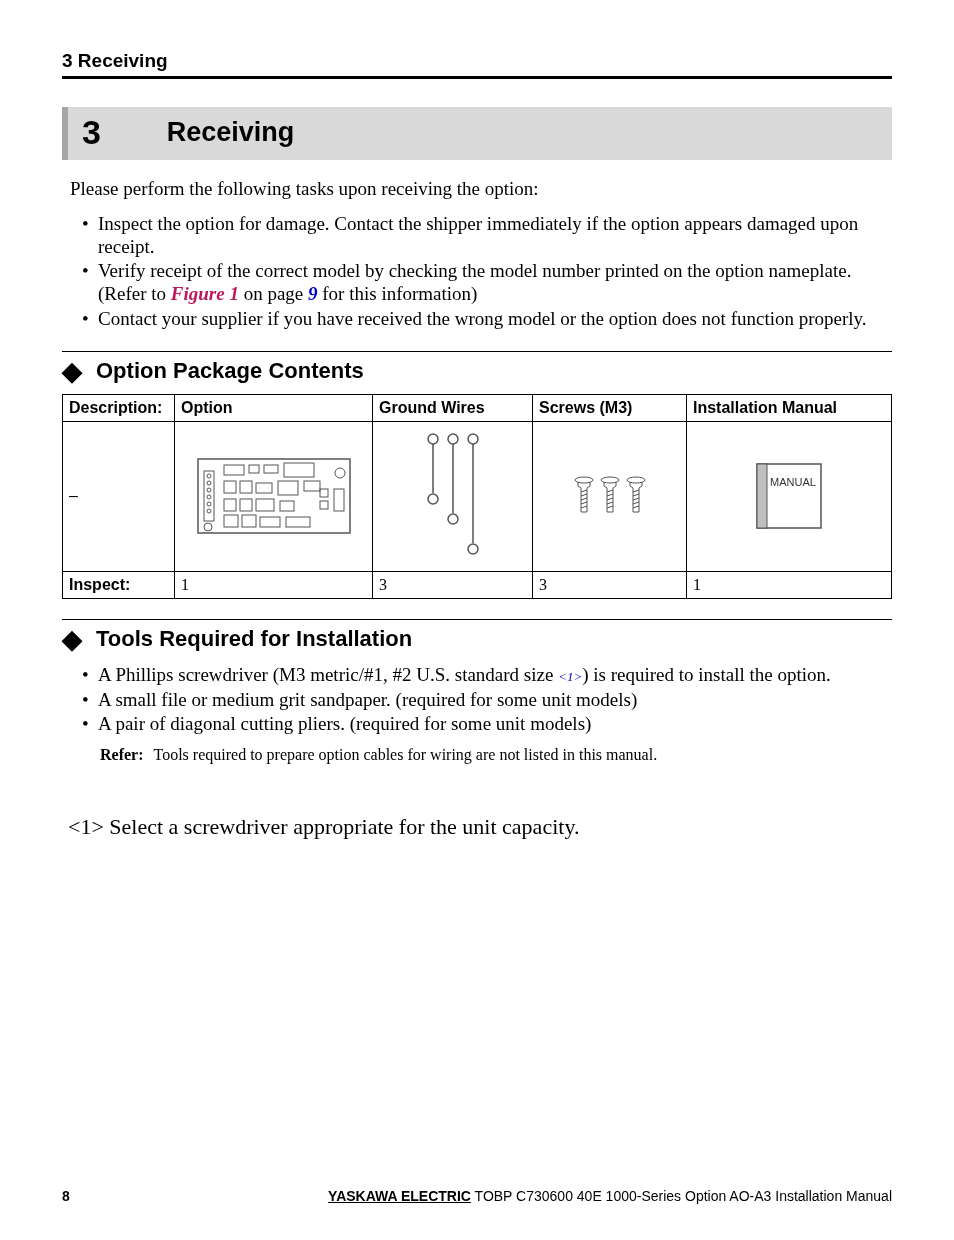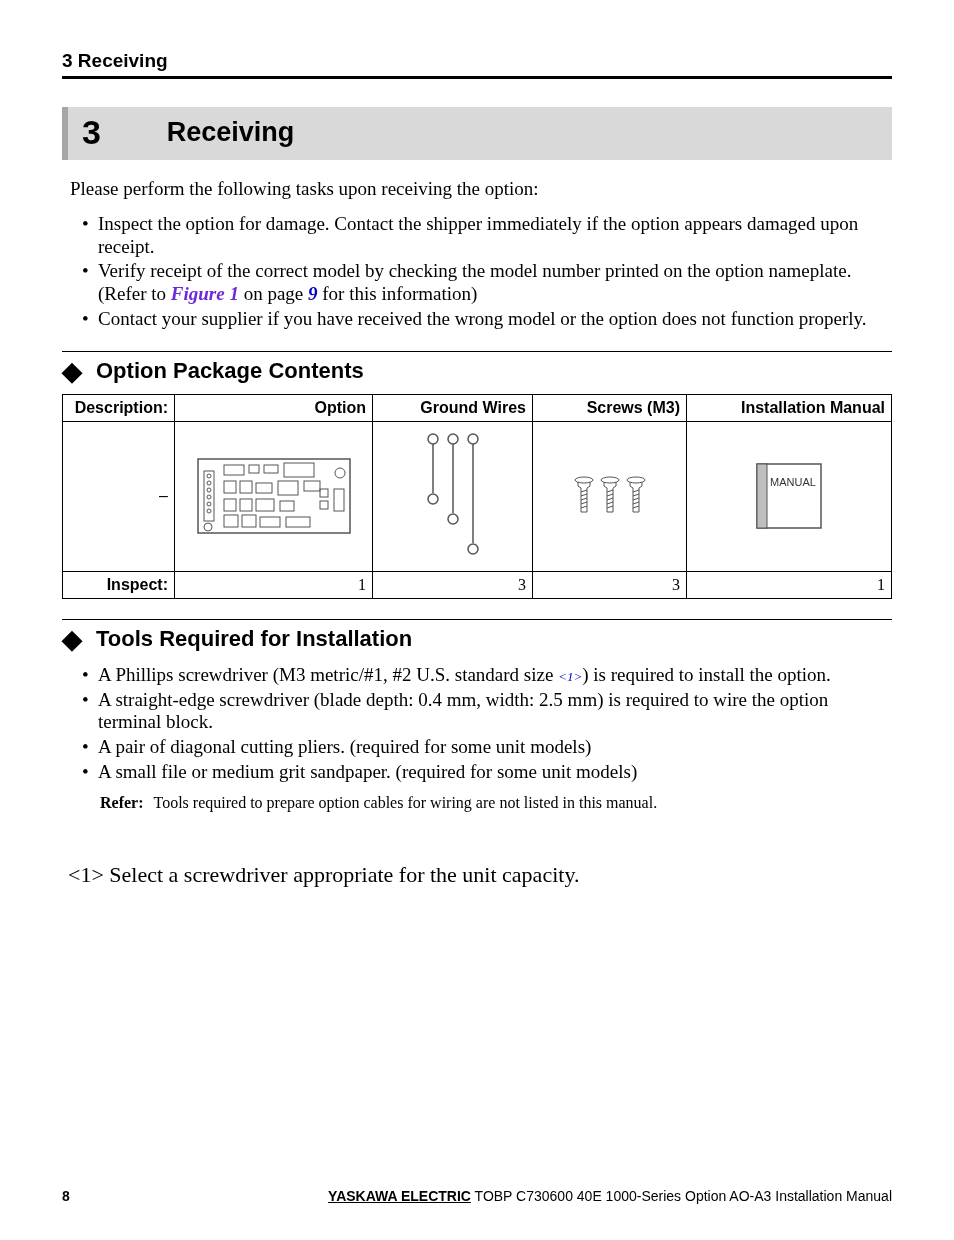--- a/index.html
+++ b/index.html
@@ -38,42 +38,42 @@
   .chapter-bar .title {
     font-family: Arial, Helvetica, sans-serif;
     font-weight: bold;
     font-size: 27px;
     vertical-align: middle;
   }
   .para { margin: 0 0 6px 8px; line-height: 1.2; }
   ul.bullets { list-style: none; margin: 12px 0 10px 20px; }
   ul.bullets > li { position: relative; padding-left: 16px; line-height: 1.2; margin-bottom: 2px; }
   ul.bullets > li::before { content: "•"; position: absolute; left: 0; top: 0; }
-  .xref { color: #6d28d9; font-style: italic; font-weight: bold; text-align: center; }
+  .xref { color: #be185d; font-style: italic; font-weight: bold; text-align: center; }
   .xref-num { color: #0000cc; font-style: italic; font-weight: bold; }
   .sup-ref { color: #0000cc; font-style: italic; font-size: 13px; vertical-align: baseline; }
   .section-rule { border: 0; border-top: 1.5px solid #000; margin: 20px 0 6px 0; }
   .section-head {
     font-family: Arial, Helvetica, sans-serif;
     font-weight: bold;
     font-size: 22px;
     margin: 0 0 10px 0;
     display: flex;
     align-items: center;
     gap: 14px;
   }
   .diamond { font-size: 26px; line-height: 1; }
   table.pkg {
     border-collapse: collapse;
     width: 100%;
     margin: 4px 0 6px 0;
     font-family: Arial, Helvetica, sans-serif;
     font-size: 16px;
   }
-  table.pkg th, table.pkg td { border: 1.5px solid #000; padding: 4px 6px; text-align: right; vertical-align: middle; }
+  table.pkg th, table.pkg td { border: 1.5px solid #000; padding: 4px 6px; text-align: left; vertical-align: middle; }
   table.pkg th { font-weight: bold; }
   .col-desc { width: 112px; }
   .col-opt { width: 198px; }
   .col-gw { width: 160px; }
   .col-sc { width: 154px; }
   .img-cell { height: 150px; }
   .qty-row td { font-family: "Times New Roman", Times, serif; }
   .note-line { font-size: 16px; margin-left: 38px; margin-top: 2px; }
   .note-line .note-label { font-weight: bold; font-family: "Times New Roman", serif; margin-right: 10px; }
   .footnote { font-size: 22px; margin-top: 50px; margin-left: 6px; }
@@ -236,23 +236,22 @@
 <hr class="section-rule">
 <div class="section-head">
   <span class="diamond">◆</span>
   <span>Tools Required for Installation</span>
 </div>
 
 <ul class="bullets">
   <li>
     <span>A Phillips screwdriver (M3 metric/#1, #2 U.S. standard size </span><span class="sup-ref">&lt;1&gt;</span><span>) is required to install the option.</span>
   </li>
-  <li>A straight-edge screwdriver (blade depth: 0.4 mm, width: 2.5 mm) is required to wire the option terminal block.</li>
+  <li>A small file or medium grit sandpaper. (required for some unit models)</li>
   <li>A pair of diagonal cutting pliers. (required for some unit models)</li>
-  <li>A small file or medium grit sandpaper. (required for some unit models)</li>
 </ul>
 <p class="note-line">
   <span class="note-label">Refer:</span><span>Tools required to prepare option cables for wiring are not listed in this manual.</span>
 </p>
 
 <p class="footnote">&lt;1&gt; Select a screwdriver appropriate for the unit capacity.</p>
 
 <div class="footer">
   <span class="pg">8</span>
   <span class="doc"><b>YASKAWA ELECTRIC</b><span> TOBP C730600 40E 1000-Series Option AO-A3 Installation Manual</span></span>

